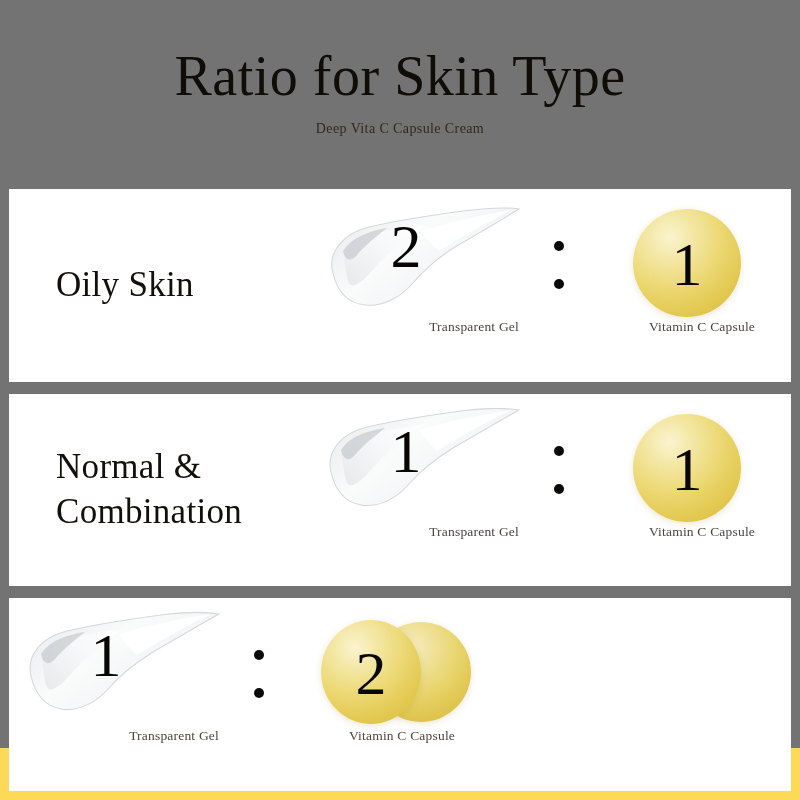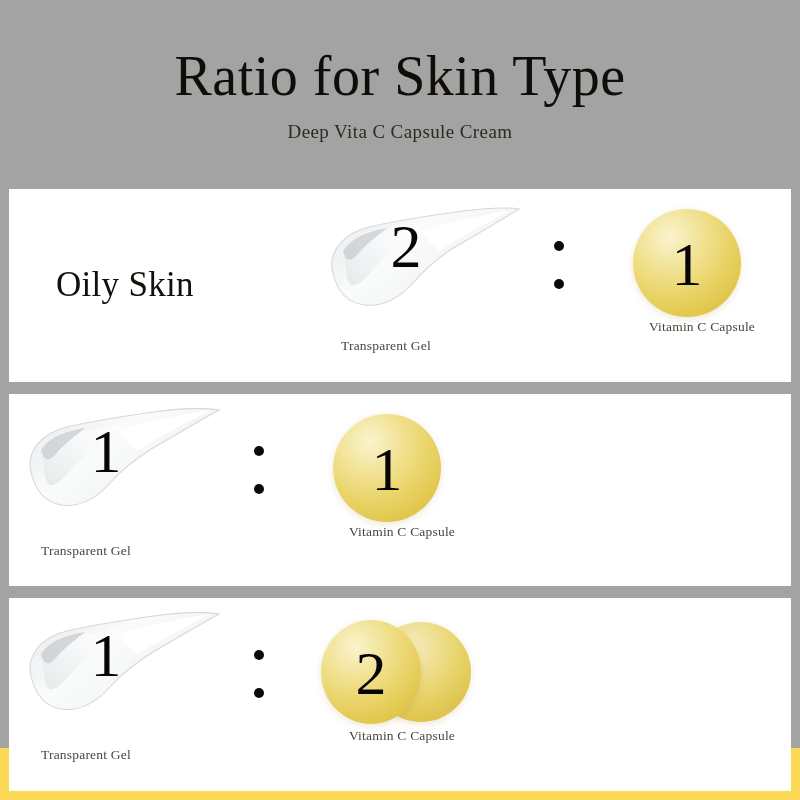--- a/index.html
+++ b/index.html
@@ -10,21 +10,21 @@
     width: 800px;
     height: 800px;
     overflow: hidden;
     font-family: "Liberation Serif", "DejaVu Serif", serif;
     background: #fcd957;
   }
   .page {
     position: relative;
     width: 800px;
     height: 748px;
-    background: #a3a3a3;
+    background: #737373;
     box-sizing: border-box;
     text-decoration: underline;
   }
 
   
   .header {
     position: absolute;
     left: 0;
     top: 0;
     width: 800px;
@@ -38,21 +38,21 @@
     margin-top: 48px;
     font-size: 56px;
     line-height: 1.02;
     color: #100d08;
     letter-spacing: 0.5px;
     font-weight: 400;
     white-space: nowrap;
   }
   .subtitle {
     margin-top: 16px;
-    font-size: 19px;
+    font-size: 14px;
     color: #2e2a20;
     letter-spacing: 0.4px;
     white-space: nowrap;
   }
 
   
   .cards {
     position: absolute;
     left: 9px;
     top: 189px;
@@ -125,21 +125,21 @@
   }
 
   .caption {
     position: absolute;
     top: 130px;
     font-size: 13.5px;
     color: #4a463e;
     letter-spacing: 0.2px;
     white-space: nowrap;
   }
-  .gel-caption { left: 20px; width: 190px; text-align: left; margin-top: 19px; }
+  .gel-caption { left: 8px; width: 190px; text-align: right; }
 
   
   .colon {
     position: absolute;
     left: 240px;
     top: 52px;
     width: 20px;
     height: 48px;
     display: flex;
     flex-direction: column;
@@ -266,20 +266,24 @@
             <div class="capsule cap-single"></div>
             <div class="cap-number single">1</div>
           </div>
           <div class="caption cap-caption">Vitamin C Capsule</div>
         </div>
 
       </div>
     </div>
 
     <div class="card card-2">
+      <div class="skin-label">
+        <div class="skin-label-text">Normal &amp;
+Combination</div>
+      </div>
       <div class="ratio">
 
         <div class="gel-group">
           <div class="gel-art">
             <svg class="gel-svg" viewBox="0 0 200 112" xmlns="http://www.w3.org/2000/svg">
               <defs>
                 <linearGradient id="g2a" x1="0" y1="0" x2="1" y2="0.6">
                   <stop offset="0%" stop-color="#cfd2d4"></stop>
                   <stop offset="18%" stop-color="#eef0f1"></stop>
                   <stop offset="45%" stop-color="#fafbfb"></stop>

